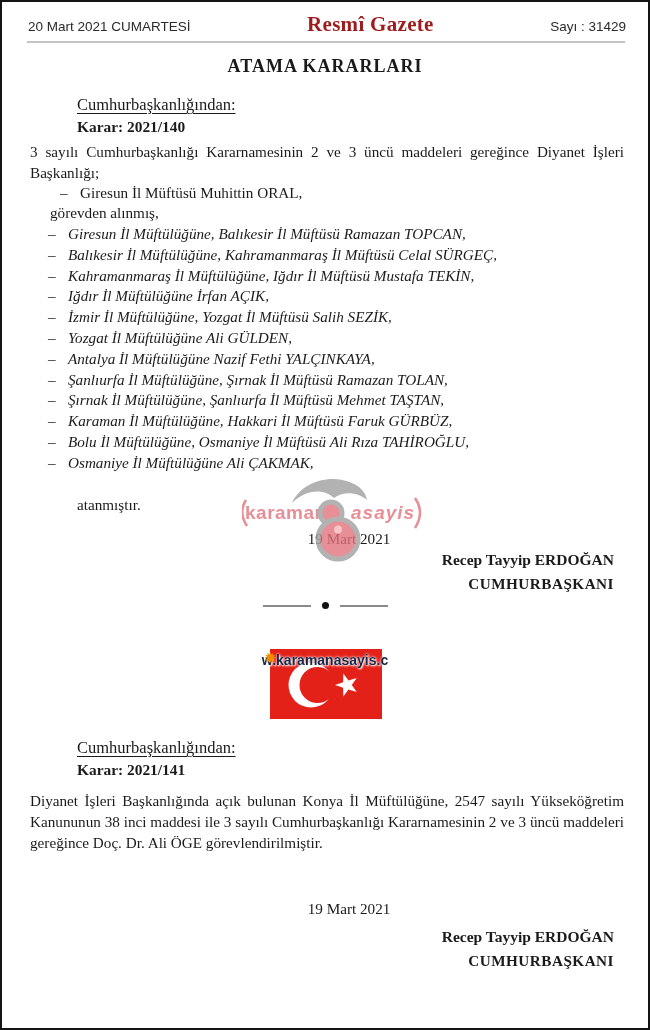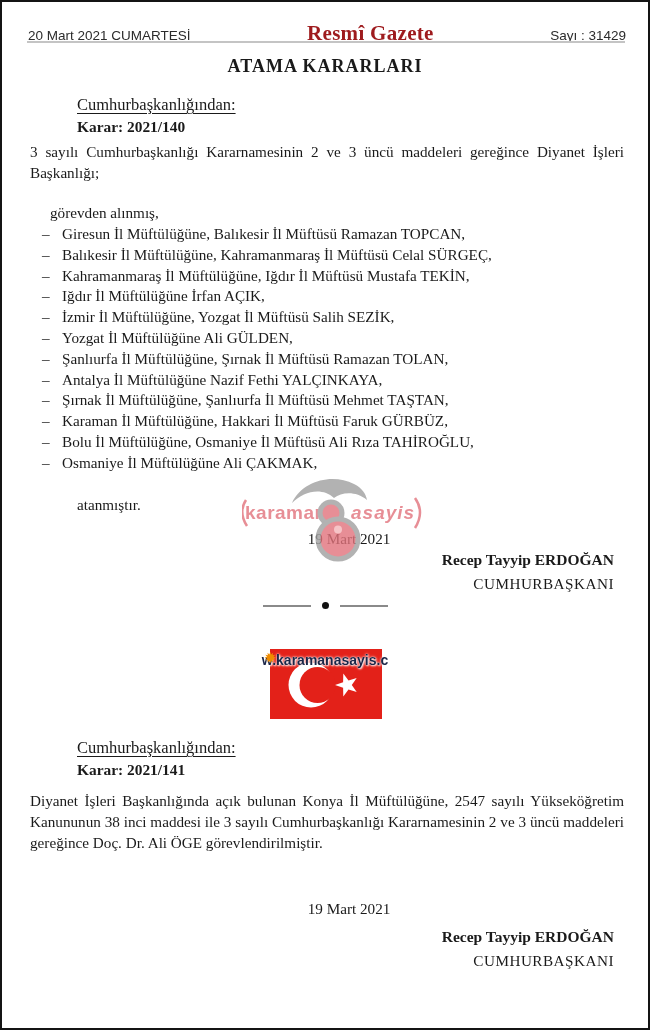--- a/index.html
+++ b/index.html
@@ -12,52 +12,52 @@
     --ink:#1a1a1a;
   }
   *{margin:0;padding:0;box-sizing:border-box;}
   body{background:#fff;font-family:"Liberation Serif",serif;color:var(--ink);}
   .page{
     position:relative;width:650px;height:1030px;background:#fff;
     border:2px solid #141414;overflow:hidden;
   }
   .abs{position:absolute;}
   
-  .header{top:19px;left:26px;right:22px;display:flex;justify-content:space-between;align-items:baseline;}
+  .header{top:10px;left:26px;right:22px;display:flex;justify-content:space-between;align-items:baseline;}
   .hdr-date,.hdr-issue{font-family:"Liberation Sans",sans-serif;font-size:13.5px;color:#2b2b2b;}
   .hdr-title{font-size:21px;font-weight:bold;color:var(--gazette-red);letter-spacing:.3px;}
   .rule{top:39px;left:25px;right:23px;height:2px;background:#c4c4c4;}
   
   .doc-title{top:54px;left:0;width:100%;text-align:center;font-size:18px;font-weight:bold;letter-spacing:1px;}
   
   .src-head{font-size:16.5px;text-decoration:underline;text-underline-offset:3px;}
   .karar{font-size:15.4px;font-weight:bold;}
   .h1a{top:93px;left:75px;}
   .k1{top:116px;left:75px;text-align:right;}
   .h1b{top:736px;left:75px;}
   .k2{top:759px;left:75px;}
   
   .para{left:28px;width:594px;text-align:justify;font-size:15.2px;line-height:20.8px;}
   .p1{top:140px;}
   .p2{top:789px;}
   .line{font-size:15.2px;line-height:20.8px;}
   .dismiss{top:181px;left:58px;}
   .note{top:201px;left:28px;margin-left:20px;}
-  .appointments{top:222px;left:40px;right:28px;}
+  .appointments{top:222px;left:46px;right:28px;font-style:italic;}
   .closing{top:493px;left:28px;margin-left:47px;}
   .dash{display:inline-block;width:20px;}
   
   .cdate{left:0;width:100%;text-align:center;font-size:15.2px;margin-left:24px;}
   .d1{top:528px;}
   .d2{top:898px;}
   .sig{left:378px;width:234px;text-align:right;}
   .s1{top:549px;}
   .s2{top:926px;}
   .sig-name{font-size:15.5px;font-weight:bold;}
-  .sig-title{font-size:15.2px;letter-spacing:.5px;margin-top:6px;}
+  .sig-title{font-size:15.2px;letter-spacing:.5px;margin-top:6px;font-weight:bold;}
   
   .divider{top:600px;left:0;width:100%;display:flex;justify-content:center;align-items:center;}
   .div-line{width:48px;height:2px;background:#8a8a8a;}
   .div-dot{width:7px;height:7px;background:#111;border-radius:50%;margin:0 11px;}
   
   .flagwrap{top:647px;left:268px;width:112px;height:70px;}
   .flagwrap svg{display:block;width:112px;height:70px;}
   
   .wm-url{top:650px;left:0;width:100%;text-align:center;z-index:4;
     font-family:"Liberation Sans",sans-serif;font-weight:bold;font-size:14px;
@@ -79,31 +79,34 @@
   </div>
   <div class="abs rule"></div>
 
   <div class="abs doc-title">ATAMA KARARLARI</div>
 
   <div class="abs src-head h1a">Cumhurbaşkanlığından:</div>
   <div class="abs karar k1">Karar: 2021/140</div>
 
   <p class="abs para p1">3 sayılı Cumhurbaşkanlığı Kararnamesinin 2 ve 3 üncü maddeleri gereğince Diyanet İşleri Başkanlığı;</p>
 
+  <div class="abs line dismiss">
+    <span class="dash">–</span><span>Giresun İl Müftüsü Muhittin ORAL,</span>
+  </div>
   <div class="abs line note">görevden alınmış,</div>
 
   <div class="abs appointments">
     <div class="line"><span class="dash">–</span><span>Giresun İl Müftülüğüne, Balıkesir İl Müftüsü Ramazan TOPCAN,</span></div>
     <div class="line"><span class="dash">–</span><span>Balıkesir İl Müftülüğüne, Kahramanmaraş İl Müftüsü Celal SÜRGEÇ,</span></div>
     <div class="line"><span class="dash">–</span><span>Kahramanmaraş İl Müftülüğüne, Iğdır İl Müftüsü Mustafa TEKİN,</span></div>
     <div class="line"><span class="dash">–</span><span>Iğdır İl Müftülüğüne İrfan AÇIK,</span></div>
     <div class="line"><span class="dash">–</span><span>İzmir İl Müftülüğüne, Yozgat İl Müftüsü Salih SEZİK,</span></div>
     <div class="line"><span class="dash">–</span><span>Yozgat İl Müftülüğüne Ali GÜLDEN,</span></div>
+    <div class="line"><span class="dash">–</span><span>Antalya İl Müftülüğüne Nazif Fethi YALÇINKAYA,</span></div>
     <div class="line"><span class="dash">–</span><span>Şanlıurfa İl Müftülüğüne, Şırnak İl Müftüsü Ramazan TOLAN,</span></div>
-    <div class="line"><span class="dash">–</span><span>Antalya İl Müftülüğüne Nazif Fethi YALÇINKAYA,</span></div>
     <div class="line"><span class="dash">–</span><span>Şırnak İl Müftülüğüne, Şanlıurfa İl Müftüsü Mehmet TAŞTAN,</span></div>
     <div class="line"><span class="dash">–</span><span>Karaman İl Müftülüğüne, Hakkari İl Müftüsü Faruk GÜRBÜZ,</span></div>
     <div class="line"><span class="dash">–</span><span>Bolu İl Müftülüğüne, Osmaniye İl Müftüsü Ali Rıza TAHİROĞLU,</span></div>
     <div class="line"><span class="dash">–</span><span>Osmaniye İl Müftülüğüne Ali ÇAKMAK,</span></div>
   </div>
 
   <div class="abs line closing">atanmıştır.</div>
 
   <div class="abs cdate d1">19 Mart 2021</div>
   <div class="abs sig s1">

